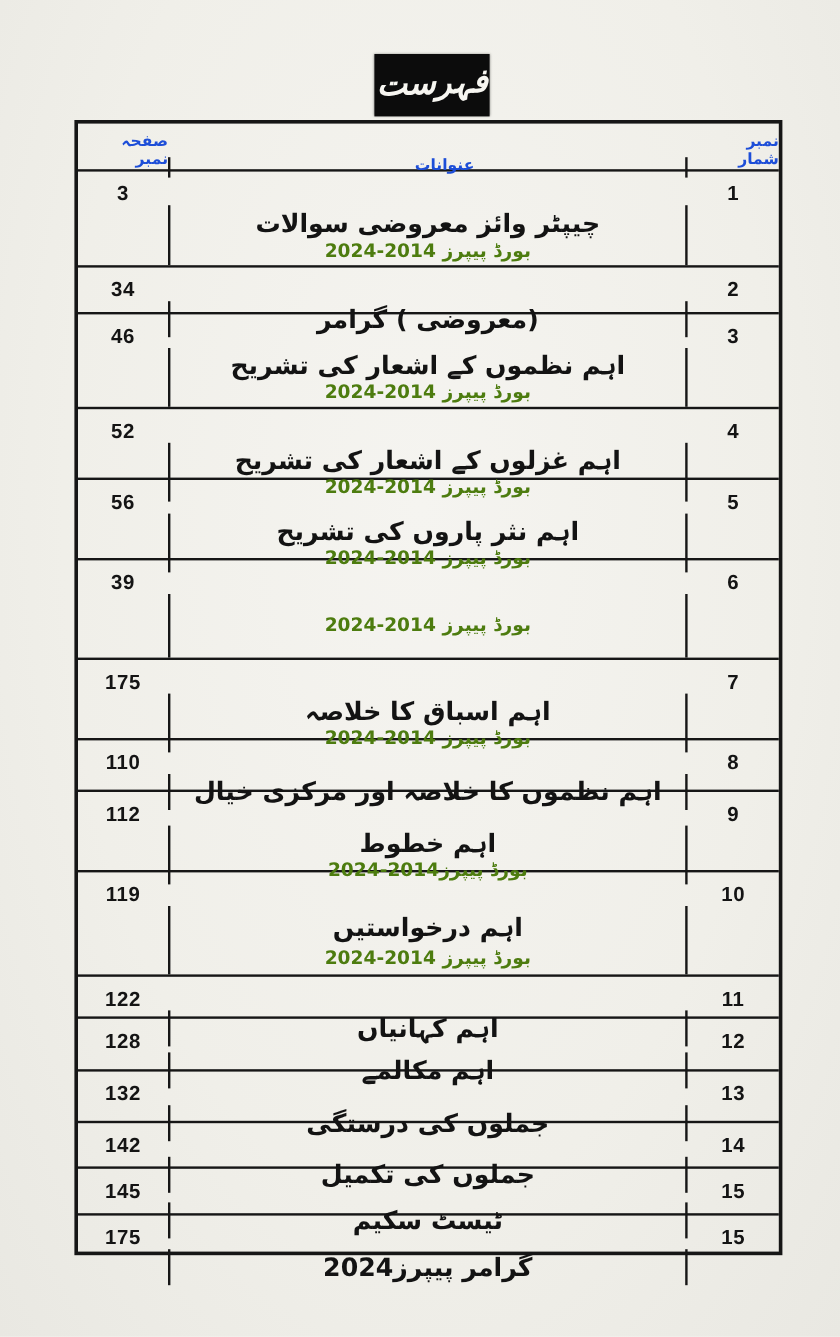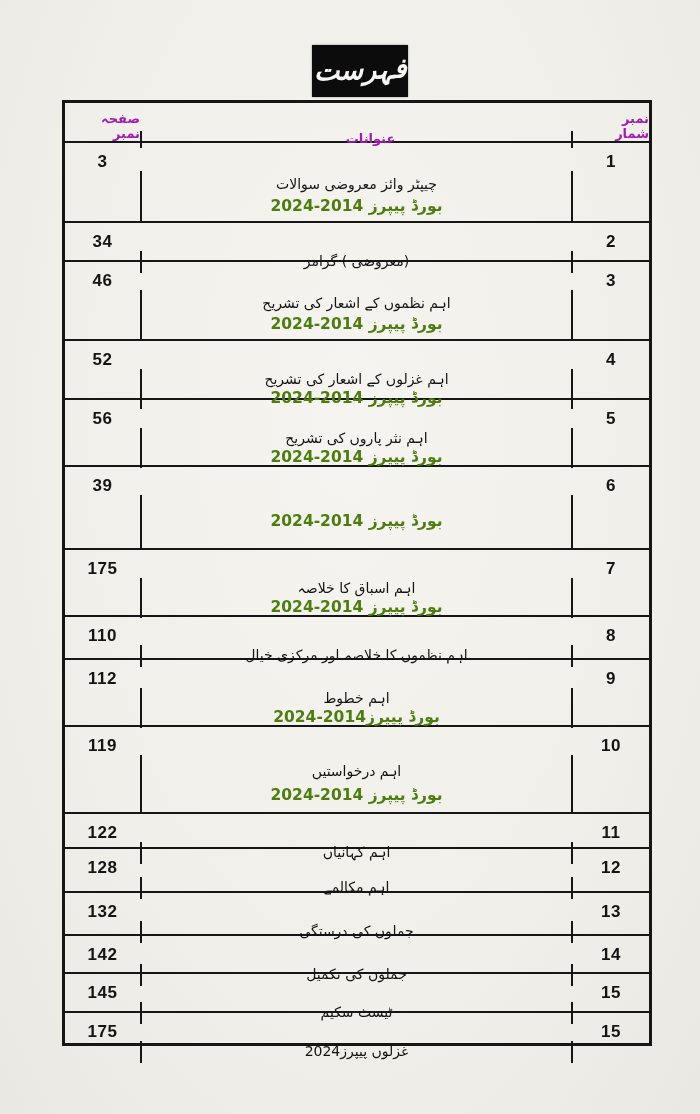--- a/index.html
+++ b/index.html
@@ -80,26 +80,26 @@
     letter-spacing: 0.5px;
   }
   .row.header .cell.numcol,
   .row.header .cell.mid {
     font-family: "DejaVu Sans", sans-serif;
     font-size: 13px;
     font-weight: bold;
     align-items: center;
     justify-content: center;
     padding-top: 0;
-    color: #a21caf;
+    color: #1d4ed8;
     padding-left: 36px;
   }
   .t {
-    font-size: 14px;
-    font-weight: normal;
+    font-size: 21px;
+    font-weight: bold;
     color: #131313;
     line-height: 1.25;
     white-space: nowrap;
   }
   .s {
     font-size: 15.5px;
     font-weight: bold;
     color: #4d7c0f;
     line-height: 1.2;
     white-space: nowrap;
@@ -316,21 +316,21 @@
       <div class="cell numcol serial">
           <span>15</span>
         </div>
     </div>
 
     <div class="row" style="height:30px">
       <div class="cell numcol">
           <span>175</span>
         </div>
       <div class="cell mid">
-        <div class="t" dir="rtl">غزلوں پیپرز2024</div>
+        <div class="t" dir="rtl">گرامر پیپرز2024</div>
 
       </div>
       <div class="cell numcol serial">
           <span>15</span>
         </div>
     </div>
 
   </div>
 </div>
 

